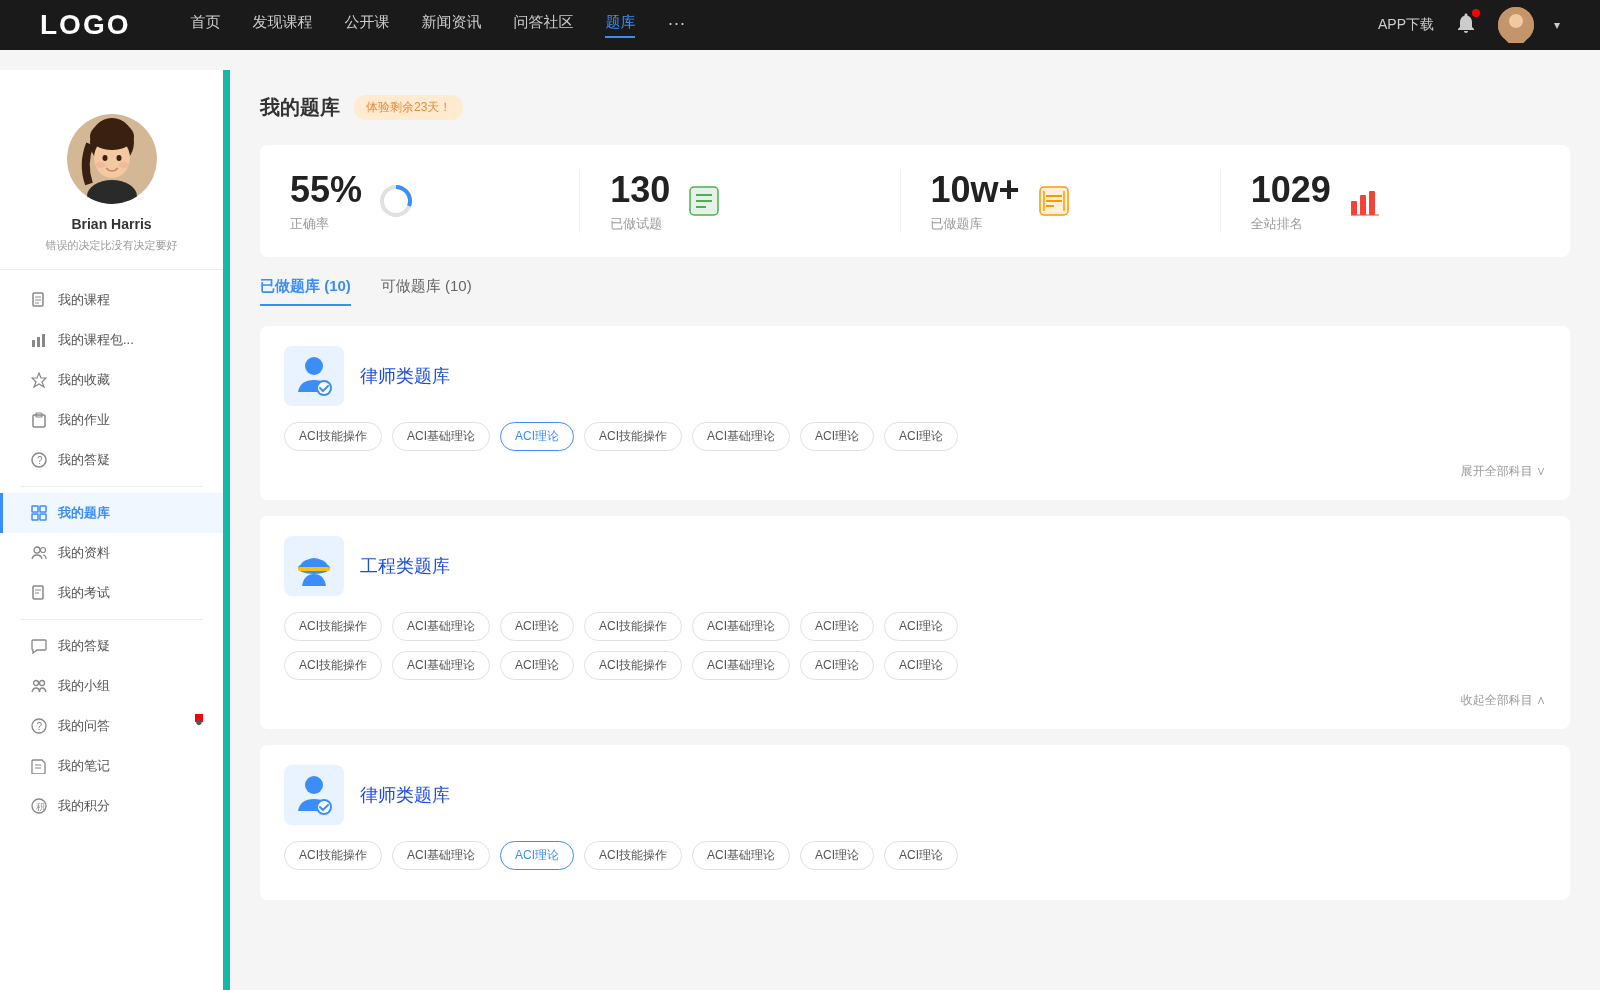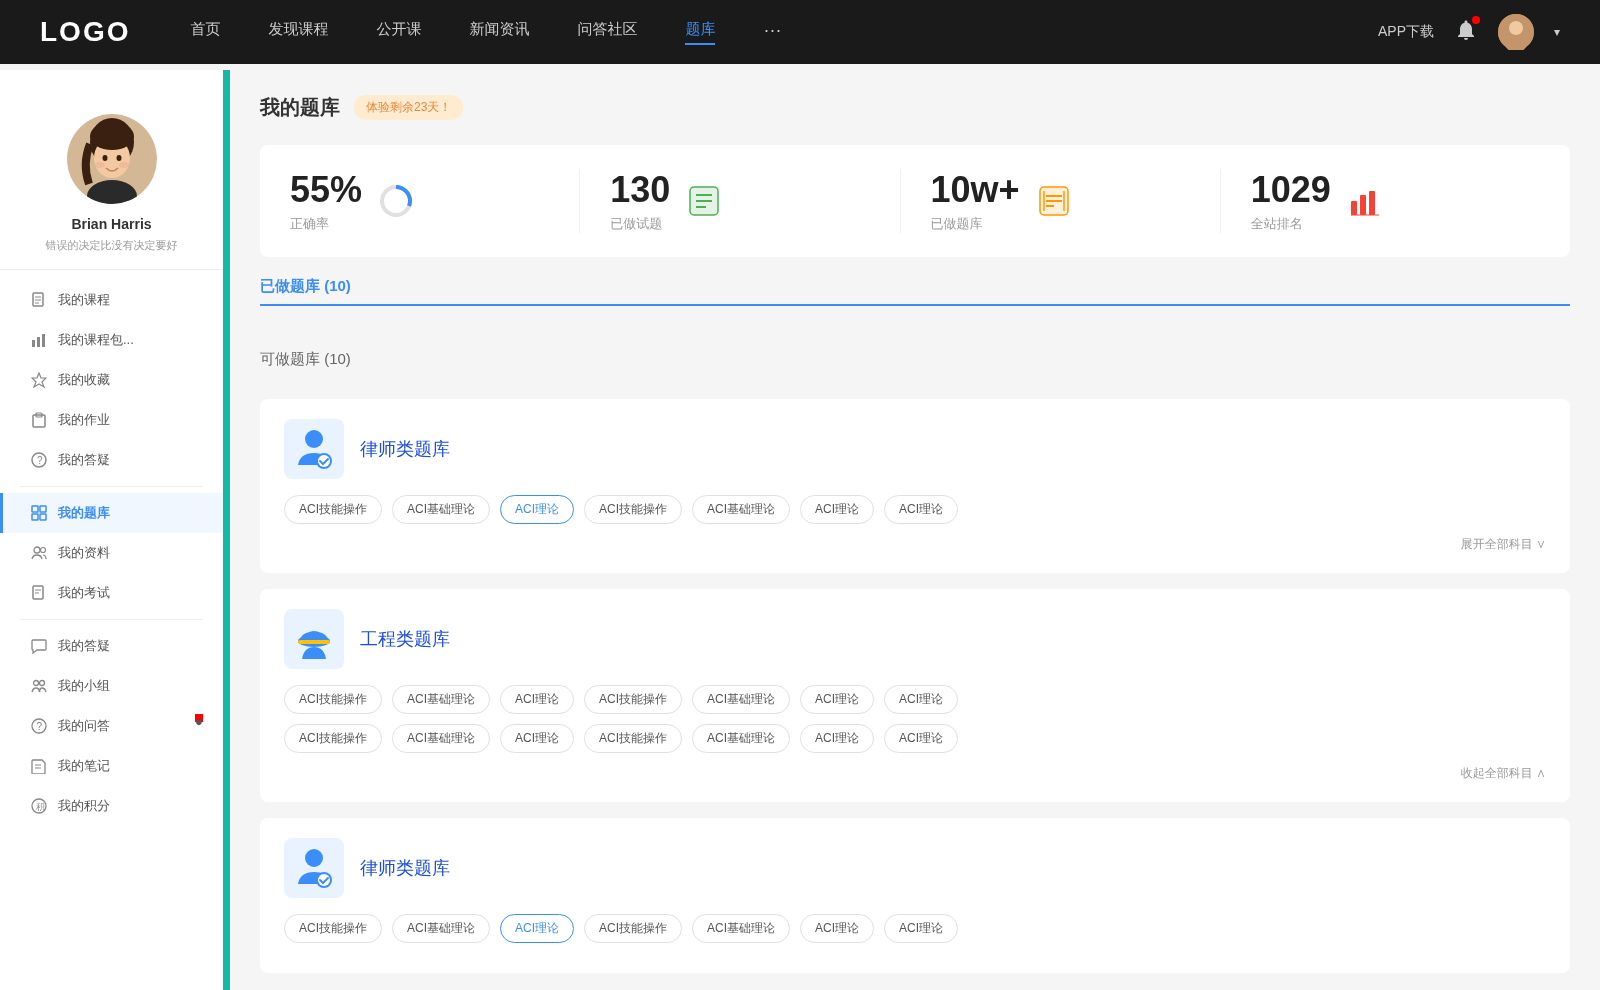--- a/index.html
+++ b/index.html
@@ -1,21 +1,21 @@
 <!DOCTYPE html>
 <html><head>
   <meta charset="utf-8">
   <style>
     * { margin: 0; padding: 0; box-sizing: border-box; }
     body { font-family: "PingFang SC", "Microsoft YaHei", sans-serif; background: #f5f5f5; width: 1600px; min-height: 990px; overflow-x: hidden; }
 
     
-    .header { background: #1a1a1a; height: 64px; display: flex; align-items: center; padding: 0 40px; position: fixed; top: 0; left: 0; right: 0; z-index: 100; }
+    .header { background: #1a1a1a; height: 50px; display: flex; align-items: center; padding: 0 40px; position: fixed; top: 0; left: 0; right: 0; z-index: 100; }
     .logo { color: white; font-size: 28px; font-weight: bold; margin-right: 60px; letter-spacing: 2px; }
-    .nav { display: flex; gap: 48px; flex: 1; }
+    .nav { display: flex; gap: 32px; flex: 1; }
     .nav-item { color: #ccc; font-size: 15px; cursor: pointer; text-decoration: none; }
     .nav-item.active { color: #3b8ef8; border-bottom: 2px solid #3b8ef8; padding-bottom: 4px; }
     .nav-more { color: #ccc; font-size: 18px; cursor: pointer; }
     .header-right { display: flex; align-items: center; gap: 20px; }
     .app-download { color: #ccc; font-size: 14px; cursor: pointer; }
     .bell-icon { position: relative; cursor: pointer; }
     .bell-svg { width: 24px; height: 24px; fill: #ccc; }
     .bell-dot { position: absolute; top: -2px; right: -2px; width: 8px; height: 8px; background: red; border-radius: 50%; }
     .avatar-placeholder { width: 36px; height: 36px; border-radius: 50%; background: linear-gradient(135deg, #c8a882, #a0785a); }
     .chevron-down { color: #ccc; font-size: 12px; cursor: pointer; }
@@ -45,21 +45,21 @@
     
     .stats-card { background: white; border-radius: 8px; padding: 24px 30px; margin-bottom: 20px; display: flex; gap: 0; }
     .stat-item { flex: 1; display: flex; align-items: center; gap: 16px; border-right: 1px solid #f0f0f0; padding: 0 30px; }
     .stat-item:first-child { padding-left: 0; }
     .stat-item:last-child { border-right: none; }
     .stat-value { font-size: 36px; font-weight: 700; color: #222; }
     .stat-label { font-size: 13px; color: #999; margin-top: 4px; }
     .stat-icon { width: 36px; height: 36px; flex-shrink: 0; }
 
     
-    .tabs { display: flex; gap: 44px; margin-bottom: 20px; flex-direction: column; }
+    .tabs { display: flex; gap: 30px; margin-bottom: 20px; }
     .tab { font-size: 15px; color: #666; cursor: pointer; padding-bottom: 8px; border-bottom: 2px solid transparent; }
     .tab.active { color: #3b8ef8; border-bottom: 2px solid #3b8ef8; font-weight: 600; }
 
     
     .bank-card { background: white; border-radius: 8px; padding: 20px 24px; margin-bottom: 16px; }
     .bank-card-header { display: flex; align-items: center; gap: 16px; margin-bottom: 16px; }
     .bank-icon { width: 60px; height: 60px; background: #e8f3ff; border-radius: 8px; display: flex; align-items: center; justify-content: center; }
     .bank-title { font-size: 18px; font-weight: 400; color: #1d4ed8; }
     .bank-tags { display: flex; flex-wrap: wrap; gap: 10px; margin-bottom: 10px; }
     .tag { padding: 5px 14px; border-radius: 16px; font-size: 12px; cursor: pointer; border: 1px solid #e0e0e0; color: #555; background: white; }

